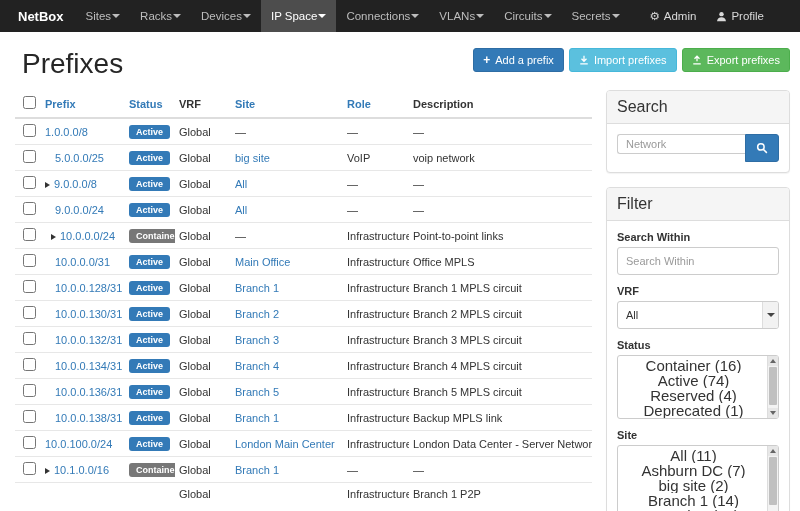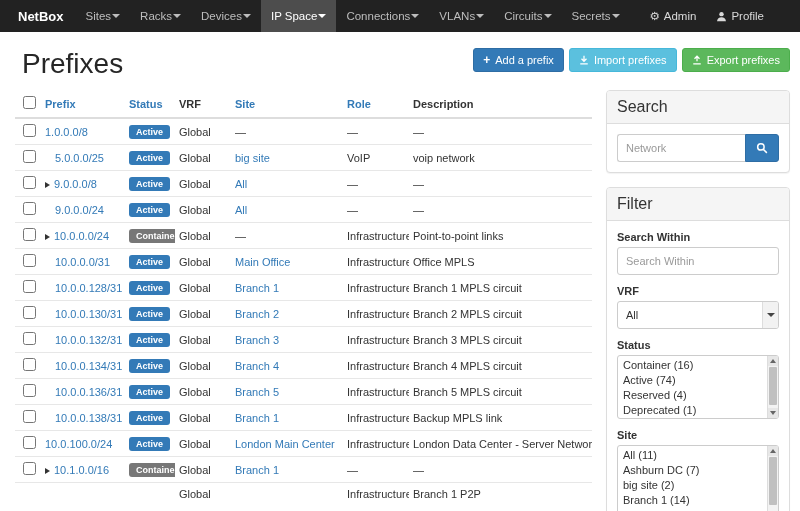--- a/index.html
+++ b/index.html
@@ -42,32 +42,32 @@
   .col-check { width: 26px; }
   td.col-check input, th.col-check input { margin: 0 0 0 4px; }
   .badge { display: inline-block; padding: 2px 7px; font-size: 9px; font-weight: bold; color: #fff; border-radius: 3px; line-height: 10px; }
   .caret-right { width: 0; height: 0; border-top: 3.5px solid transparent; border-bottom: 3.5px solid transparent; border-left: 5px solid #333; display: inline-block; margin-right: 4px; cursor: pointer; }
 
   
   .panel { border: 1px solid #ddd; border-radius: 4px; margin-bottom: 14px; background: #fff; box-shadow: 0 1px 1px rgba(0,0,0,.05); }
   .panel-head { background: #f5f5f5; border-bottom: 1px solid #ddd; padding: 7px 10px; font-size: 16px; color: #333; border-radius: 3px 3px 0 0; }
   .panel-body { padding: 10px; }
   .input-group { display: flex; }
-  .input-group input { flex: 1; min-width: 0; height: 28px; border: 1px solid #ccc; border-right: none; border-radius: 3px 0 0 3px; padding: 0 8px; font-size: 11px; color: #555; font-family: inherit; }
+  .input-group input { flex: 1; min-width: 0; height: 20px; border: 1px solid #ccc; border-right: none; border-radius: 3px 0 0 3px; padding: 0 8px; font-size: 11px; color: #555; font-family: inherit; }
   input::placeholder { color: #9a9a9a; }
   .search-btn { width: 34px; height: 28px; background: #337ab7; border: 1px solid #2e6da4; border-radius: 0 3px 3px 0; color: #fff; display: flex; align-items: center; justify-content: center; cursor: pointer; }
   .f-label { font-size: 11px; font-weight: bold; margin: 10px 0 4px; display: block; color: #333; }
   .panel-body .f-label:first-child { margin-top: 0; }
   .text-input { width: 100%; height: 28px; border: 1px solid #ccc; border-radius: 3px; padding: 0 8px; font-size: 11px; color: #555; font-family: inherit; }
   .select-wrap { position: relative; }
   select.f-select { width: 100%; height: 28px; border: 1px solid #ccc; border-radius: 3px; font-size: 11px; padding: 0 8px; background: #fff; appearance: none; -webkit-appearance: none; color: #333; font-family: inherit; }
   .select-caret { position: absolute; right: 1px; top: 1px; bottom: 1px; width: 16px; display: flex; align-items: center; justify-content: center; color: #444; pointer-events: none; background: #f2f2f2; border-left: 1px solid #ddd; border-radius: 0 2px 2px 0; }
   .listbox { position: relative; border: 1px solid #ccc; border-radius: 3px; overflow: hidden; background: #fff; }
   .opts { padding: 2px 0; }
-  .lopt { font-size: 11px; padding: 0 14px 0 5px; line-height: 15px; white-space: nowrap; overflow: hidden; cursor: default; }
+  .lopt { font-size: 15px; padding: 0 14px 0 5px; line-height: 15px; white-space: nowrap; overflow: hidden; cursor: default; text-align: center; }
   .sbar { position: absolute; top: 0; right: 0; bottom: 0; width: 11px; background: #f3f3f3; border-left: 1px solid #ddd; }
   .sb-up, .sb-dn { position: absolute; left: 0; right: 0; height: 10px; background: #e7e7e7; }
   .sb-up { top: 0; } .sb-dn { bottom: 0; }
   .sb-up::after, .sb-dn::after { content: ''; position: absolute; left: 2px; border-left: 3px solid transparent; border-right: 3px solid transparent; }
   .sb-up::after { top: 3px; border-bottom: 4px solid #666; }
   .sb-dn::after { bottom: 3px; border-top: 4px solid #666; }
   .sb-thumb { position: absolute; left: 1px; right: 1px; top: 11px; background: #c0c0c0; border-radius: 1px; }
   .list-status { height: 64px; } .list-status .sb-thumb { height: 38px; }
   .list-site   { height: 100px; } .list-site .sb-thumb { height: 48px; }
 </style>
@@ -211,21 +211,21 @@
             <td class="col-check"><input type="checkbox" style=""></td>
             <td style="padding-left: 14px;"><a>9.0.0.0/24</a></td>
             <td><span class="badge" style="background: rgb(51, 122, 183);">Active</span></td>
             <td>Global</td>
             <td><a>All</a></td>
             <td>—</td>
             <td>—</td>
           </tr>
           <tr>
             <td class="col-check"><input type="checkbox" style=""></td>
-            <td style="padding-left: 4px;"><i class="caret-right"></i><a>10.0.0.0/24</a></td>
+            <td style="padding-left: 4px; text-align: center;"><i class="caret-right"></i><a>10.0.0.0/24</a></td>
             <td><span class="badge" style="background: rgb(119, 119, 119);">Container</span></td>
             <td>Global</td>
             <td>—</td>
             <td>Infrastructure</td>
             <td>Point-to-point links</td>
           </tr>
           <tr>
             <td class="col-check"><input type="checkbox" style=""></td>
             <td style="padding-left: 14px;"><a>10.0.0.0/31</a></td>
             <td><span class="badge" style="background: rgb(51, 122, 183);">Active</span></td>

